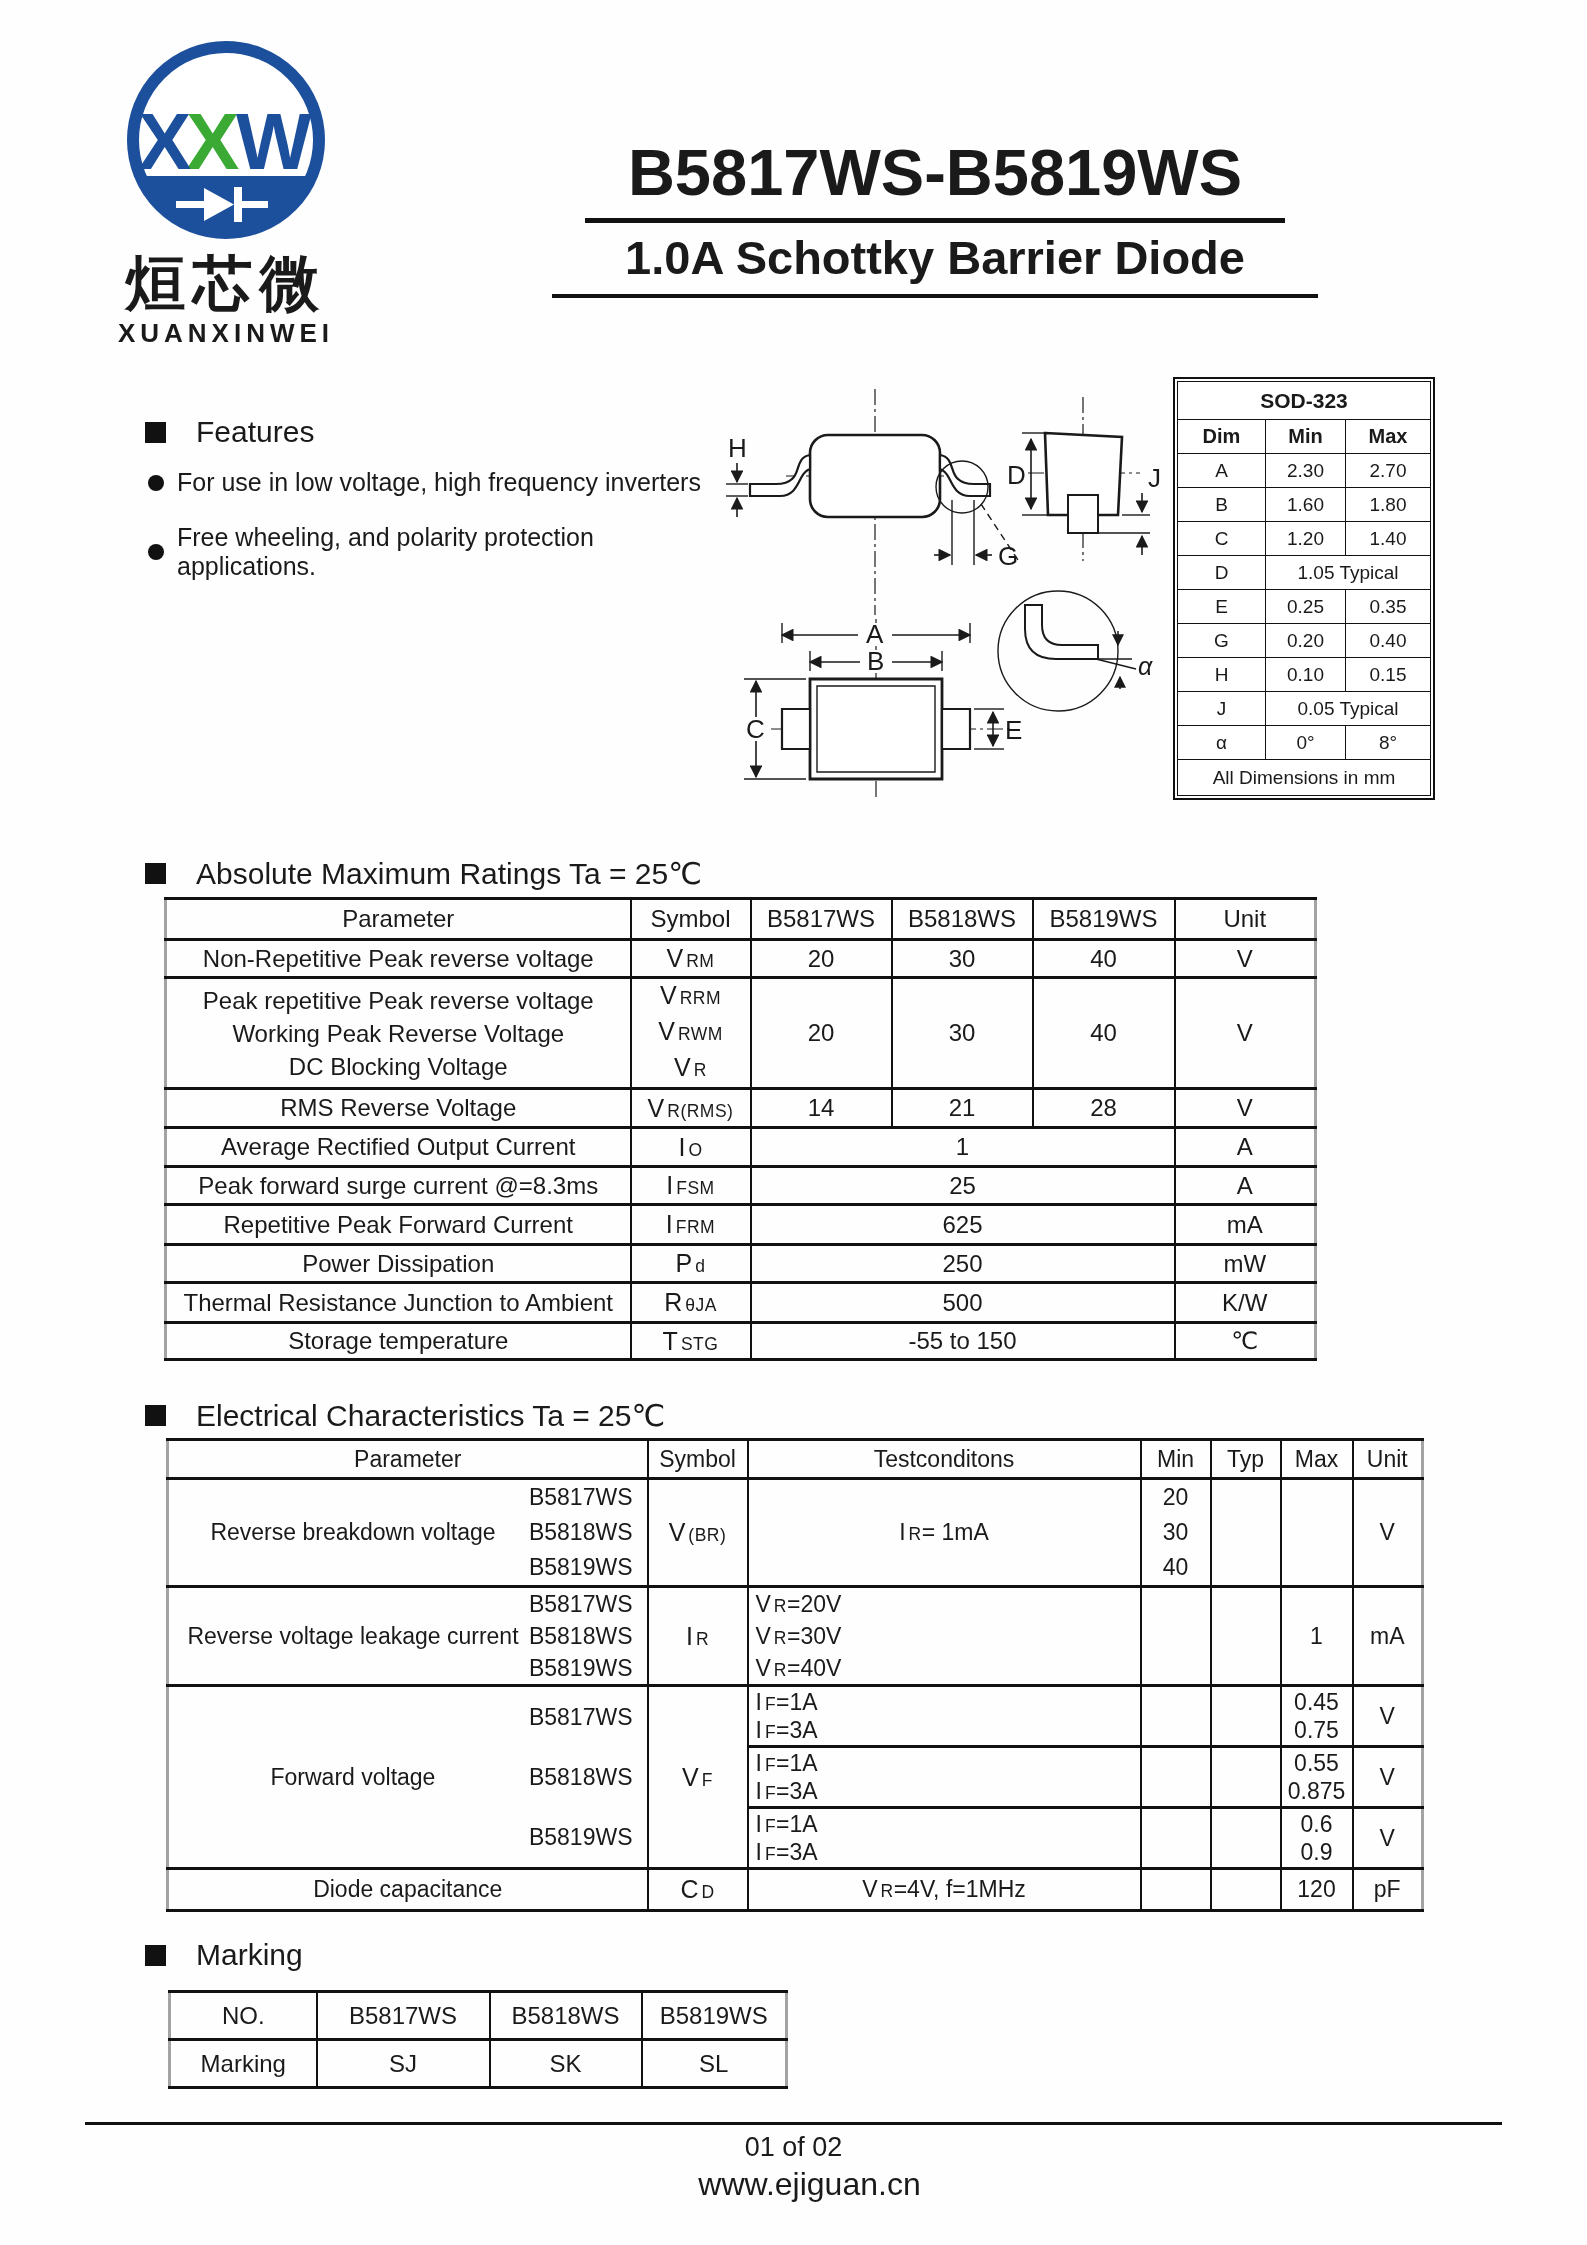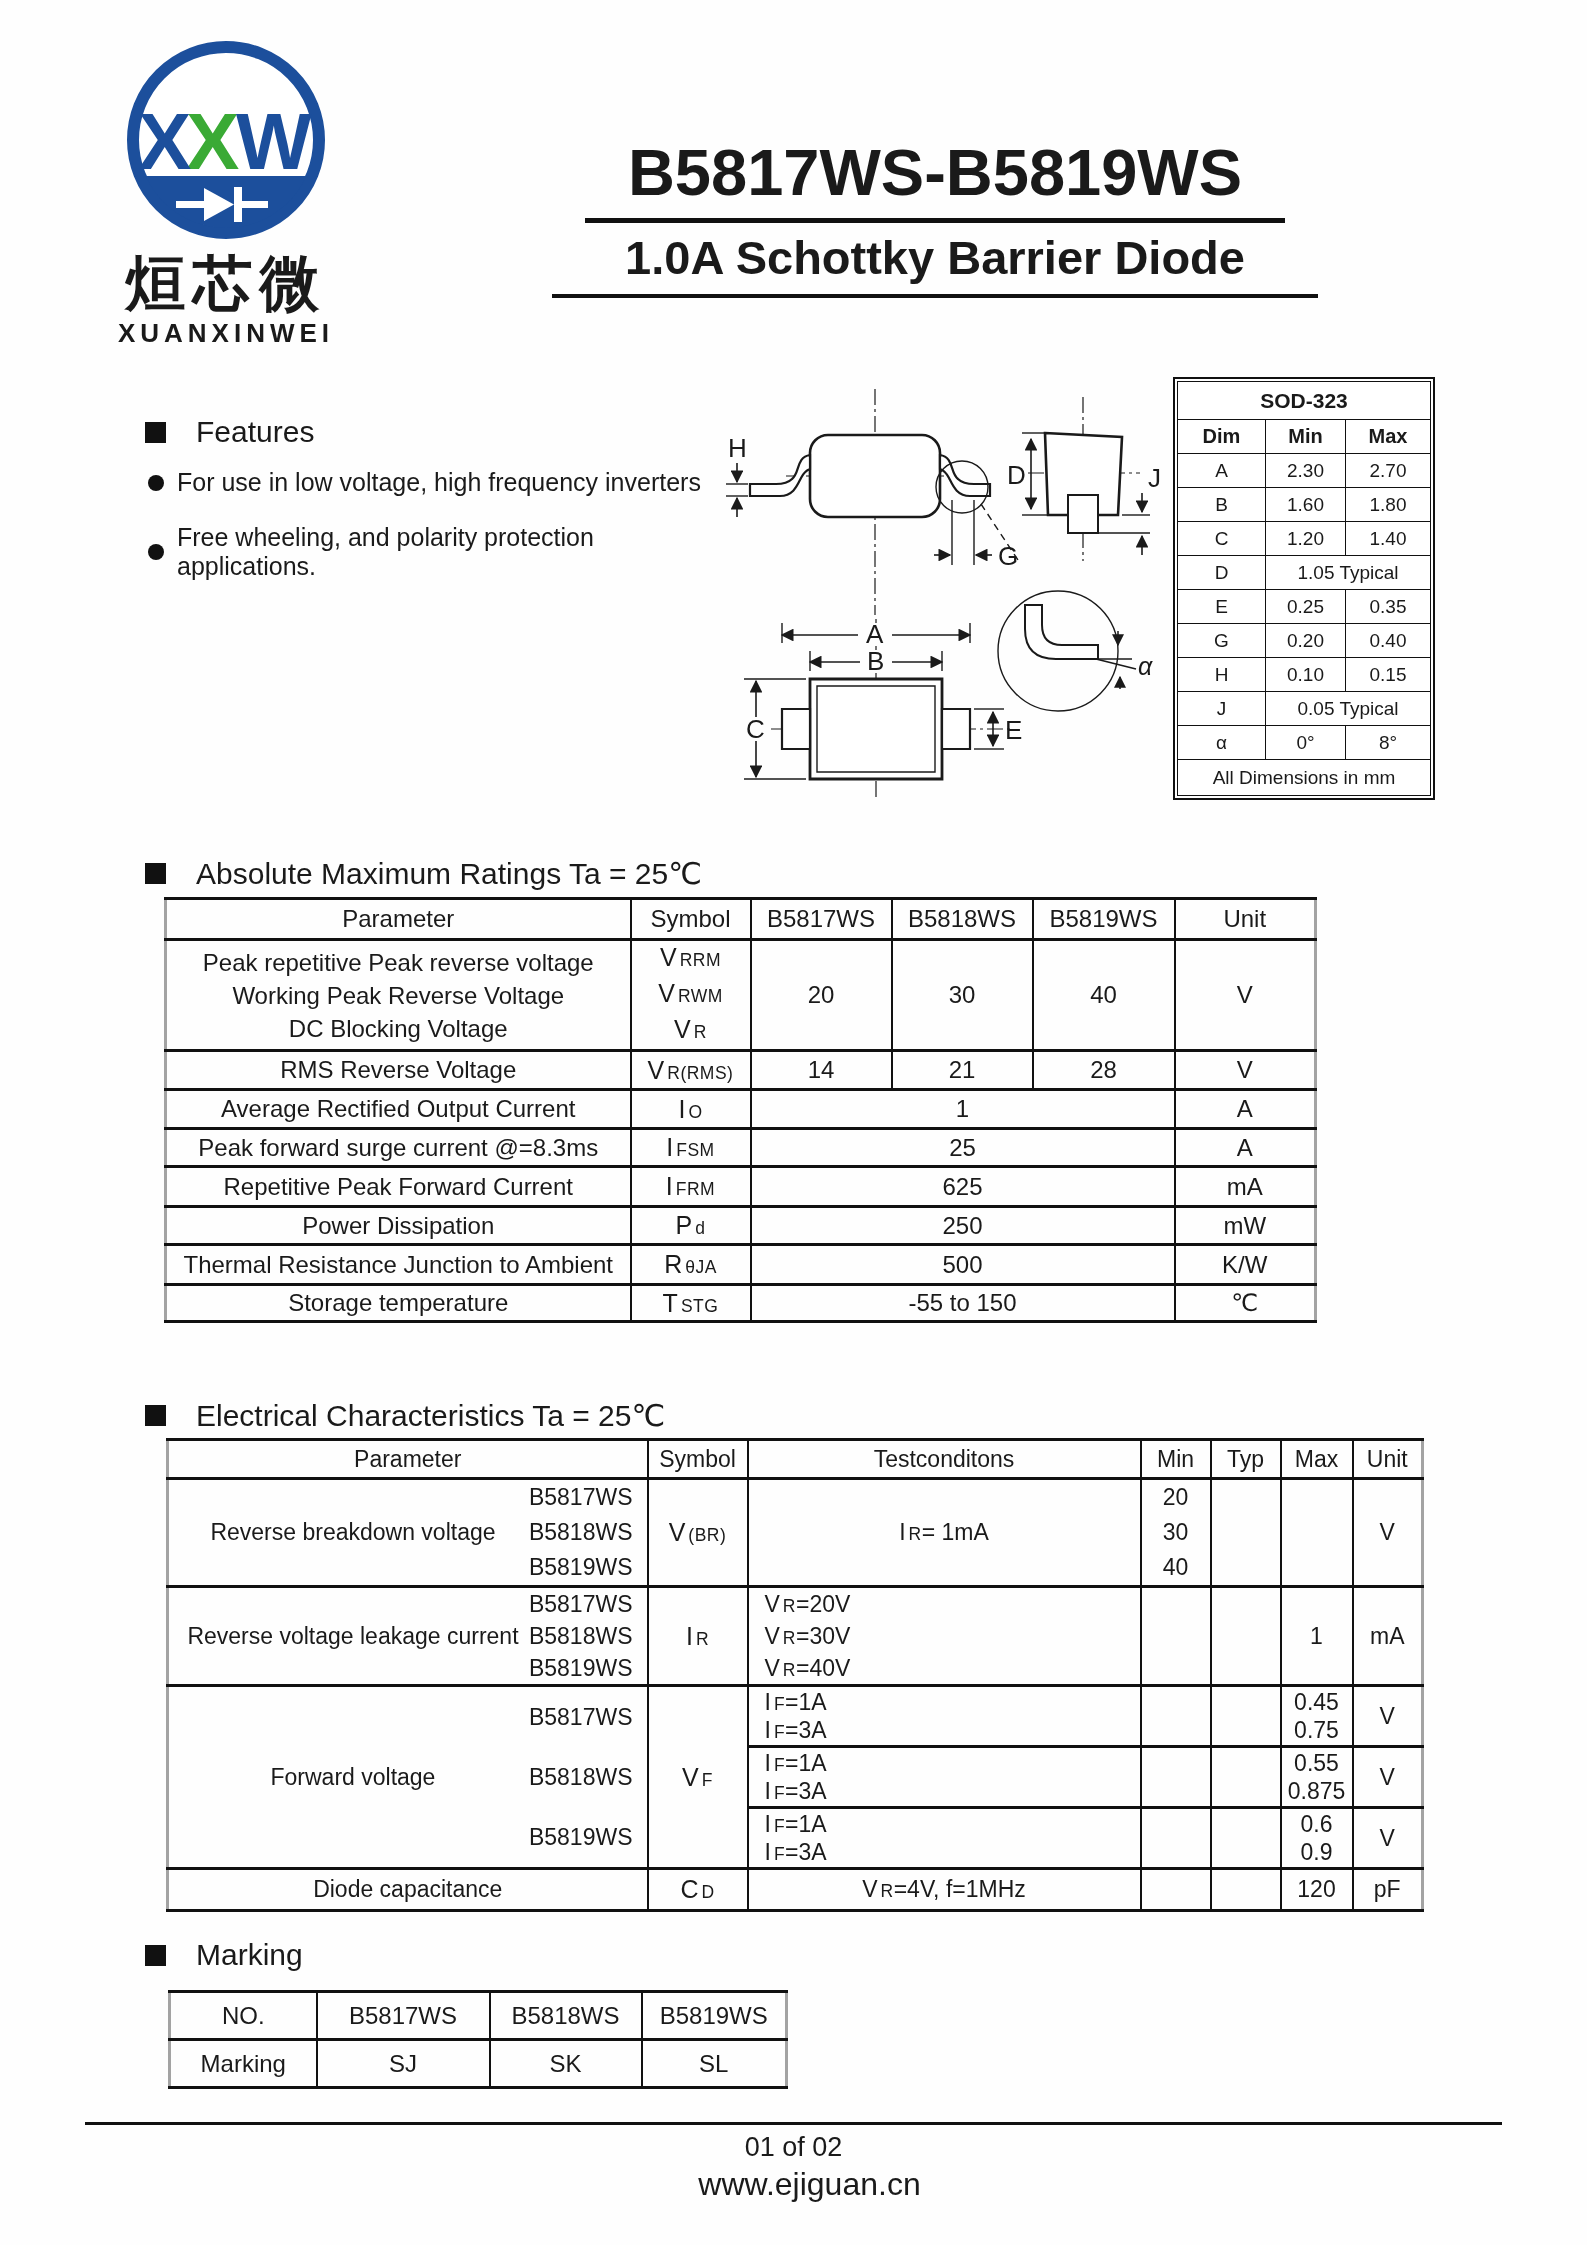--- a/index.html
+++ b/index.html
@@ -36,21 +36,21 @@
   .sodwrap{border:2px solid #111;padding:2px;background:#fff;}
   table.sod{border-collapse:collapse;table-layout:fixed;border:1.5px solid #111;}
   table.sod td{border:1.8px solid #111;text-align:center;font-size:19px;height:33px;padding:0;}
   .sod .tt{font-size:21px;font-weight:bold;height:37px;}
   .sod .hh{font-size:20px;font-weight:bold;}
   
   table.elec td{font-size:23px;}
   .pwrap{display:flex;align-items:center;}
   .pname{flex:1;text-align:center;padding-left:8px;}
   .pmodels{display:flex;flex-direction:column;justify-content:space-around;padding-right:14px;text-align:center;}
-  .condstack{display:flex;flex-direction:column;justify-content:space-around;align-items:flex-start;padding-left:16px;text-align:left;}
+  .condstack{display:flex;flex-direction:column;justify-content:space-around;align-items:flex-start;padding-left:7px;text-align:left;}
   .vstack{display:flex;flex-direction:column;justify-content:space-around;align-items:center;}
   .h105{height:105px;} .h96{height:96px;} .h180{height:180px;} .h56{height:56px;}
   td.condl{text-align:left;padding-left:8px;}
   
   .footline{left:85px;top:2122px;width:1417px;border-top:3px solid #111;}
   .pageno{left:0;top:2132px;width:1587px;text-align:center;font-size:27px;}
   .site{left:16px;top:2166px;width:1587px;text-align:center;font-size:32px;}
   
   .draw line,.draw path,.draw rect,.draw circle{vector-effect:non-scaling-stroke;}
   .draw text{font-family:"Liberation Sans","DejaVu Sans",sans-serif;}
@@ -270,20 +270,28 @@
       </colgroup>
     <tbody>
         <tr style="height:41px">
       <td>Parameter</td>
           <td>Symbol</td>
           <td>B5817WS</td>
       <td>B5818WS</td>
           <td>B5819WS</td>
           <td>Unit</td>
     </tr>
+    <tr style="height:38px">
+      <td class="pl">Non-Repetitive Peak reverse voltage</td>
+      <td><span class="sm">V</span><span class="ss">RM</span></td>
+      <td>20</td>
+          <td>30</td>
+          <td>40</td>
+          <td>V</td>
+    </tr>
     <tr style="height:98px">
       <td class="pl">
         <div class="pline">Peak repetitive Peak reverse voltage</div>
         <div class="pline">Working Peak Reverse Voltage</div>
         <div class="pline">DC Blocking Voltage</div>
       </td>
       <td>
         <div class="symline"><span class="sm">V</span><span class="ss">RRM</span></div>
         <div class="symline"><span class="sm">V</span><span class="ss">RWM</span></div>
         <div class="symline"><span class="sm">V</span><span class="ss">R</span></div>

